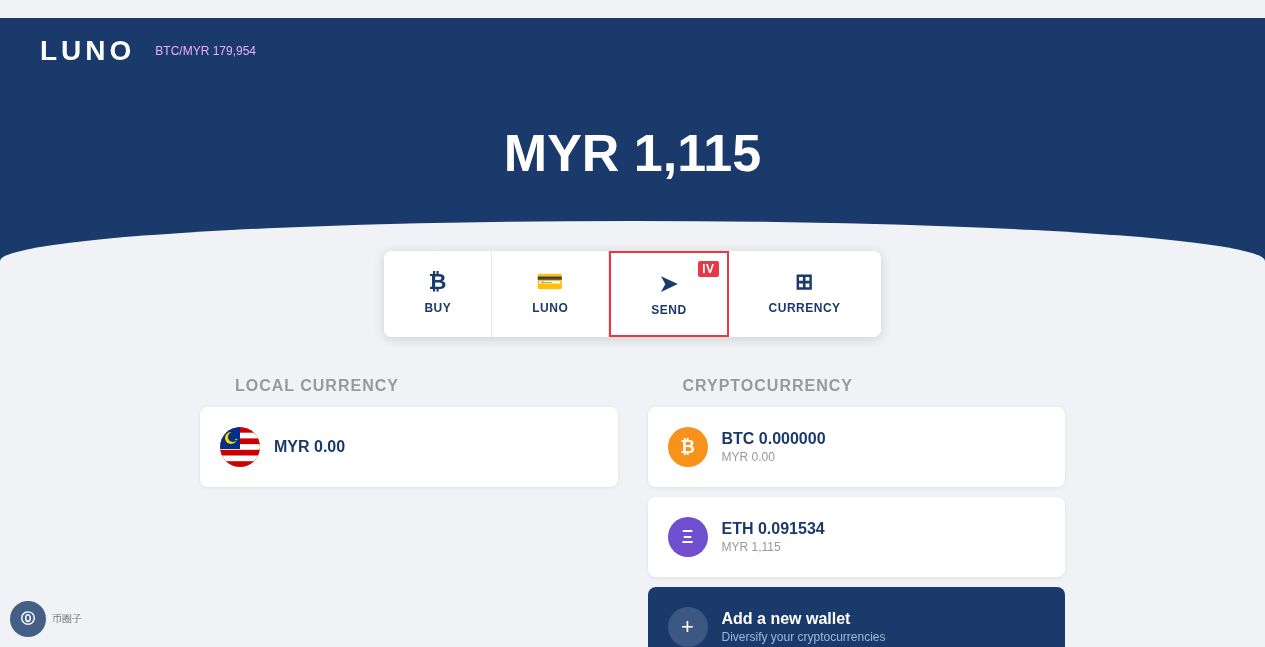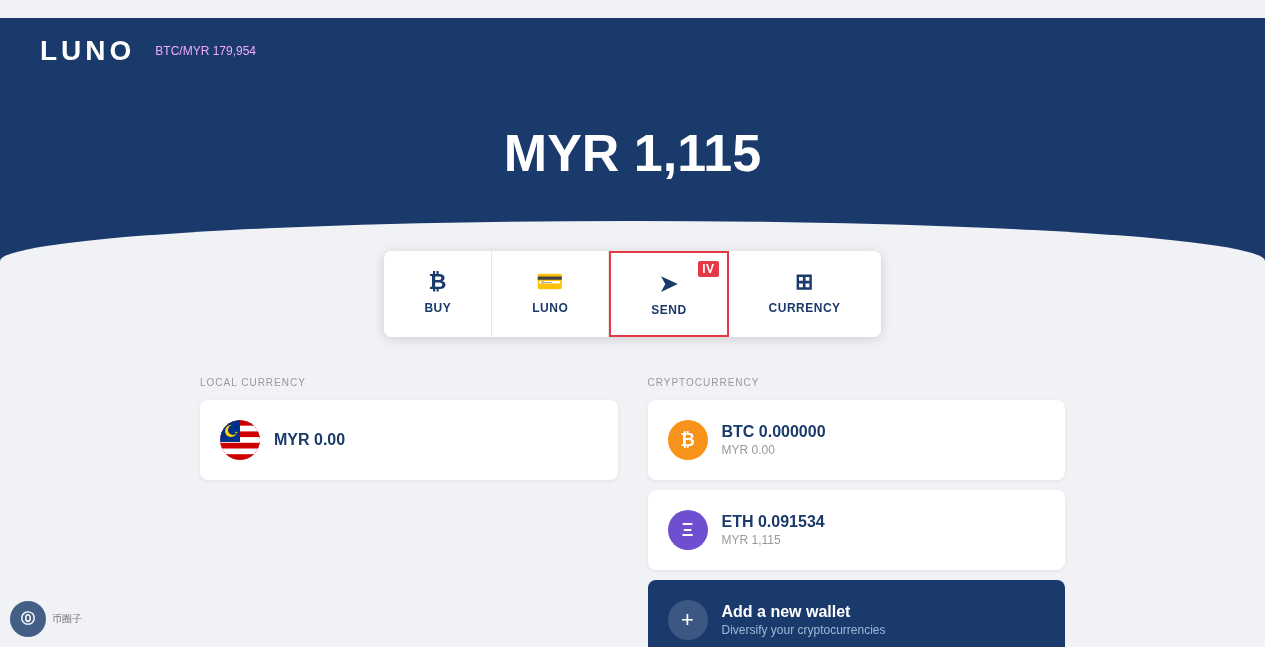--- a/index.html
+++ b/index.html
@@ -135,25 +135,26 @@
     }
 
     
     .main {
       padding: 40px 200px 30px;
       display: flex;
       gap: 30px;
     }
     .section { flex: 1; }
     .section-label {
-      font-size: 10px;
-      font-weight: 400;
+      font-size: 16px;
+      font-weight: 700;
       color: #999;
       letter-spacing: 1px;
       margin-bottom: 12px;
+      margin-left: 35px;
     }
     .wallet-card {
       background: white;
       border-radius: 8px;
       padding: 20px;
       display: flex;
       align-items: center;
       gap: 14px;
       box-shadow: 0 1px 4px rgba(0,0,0,0.07);
       margin-bottom: 10px;

